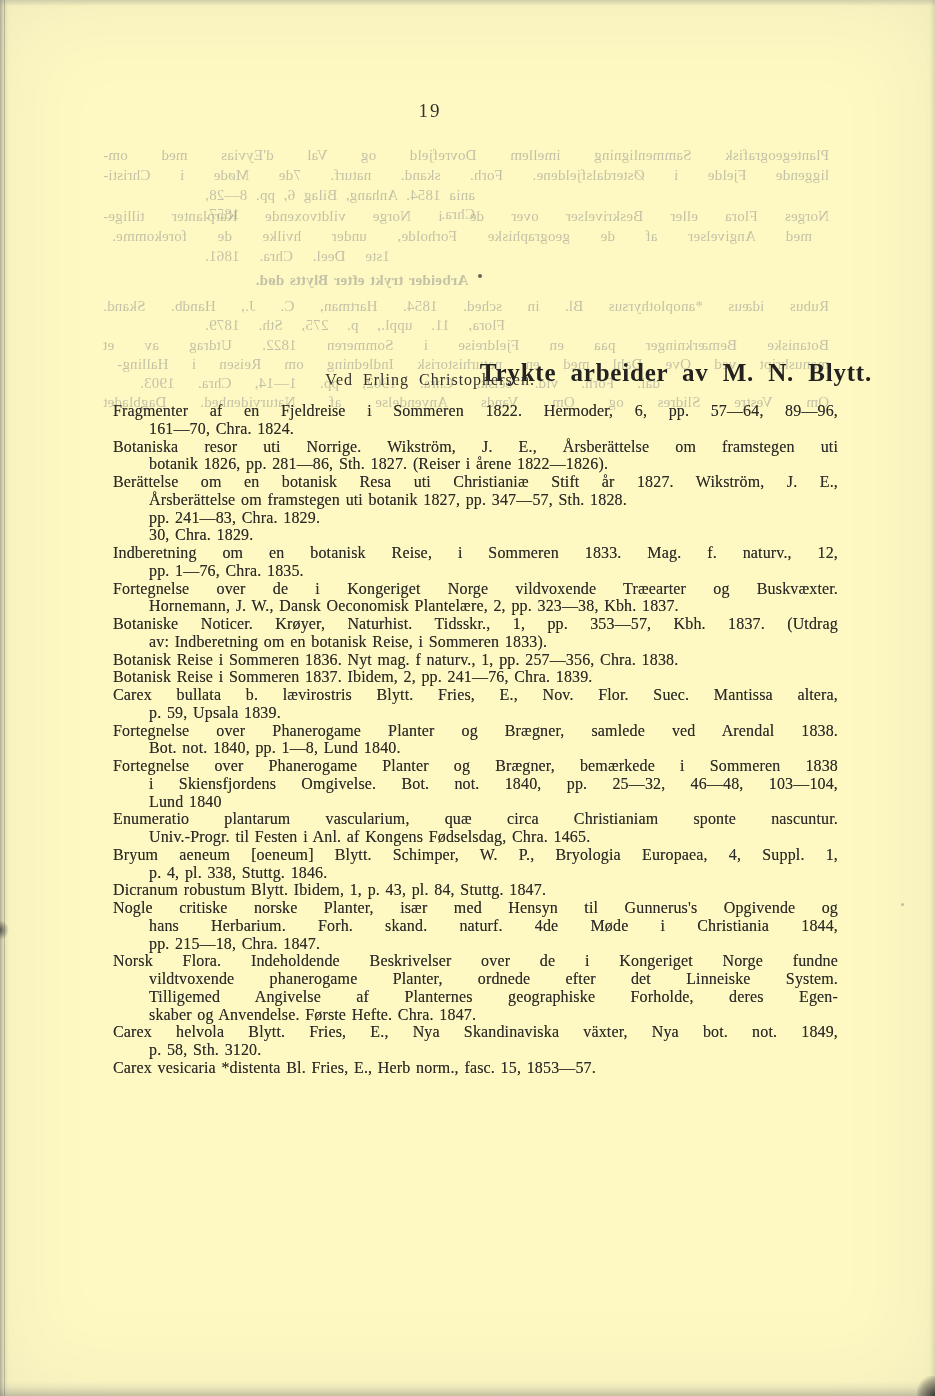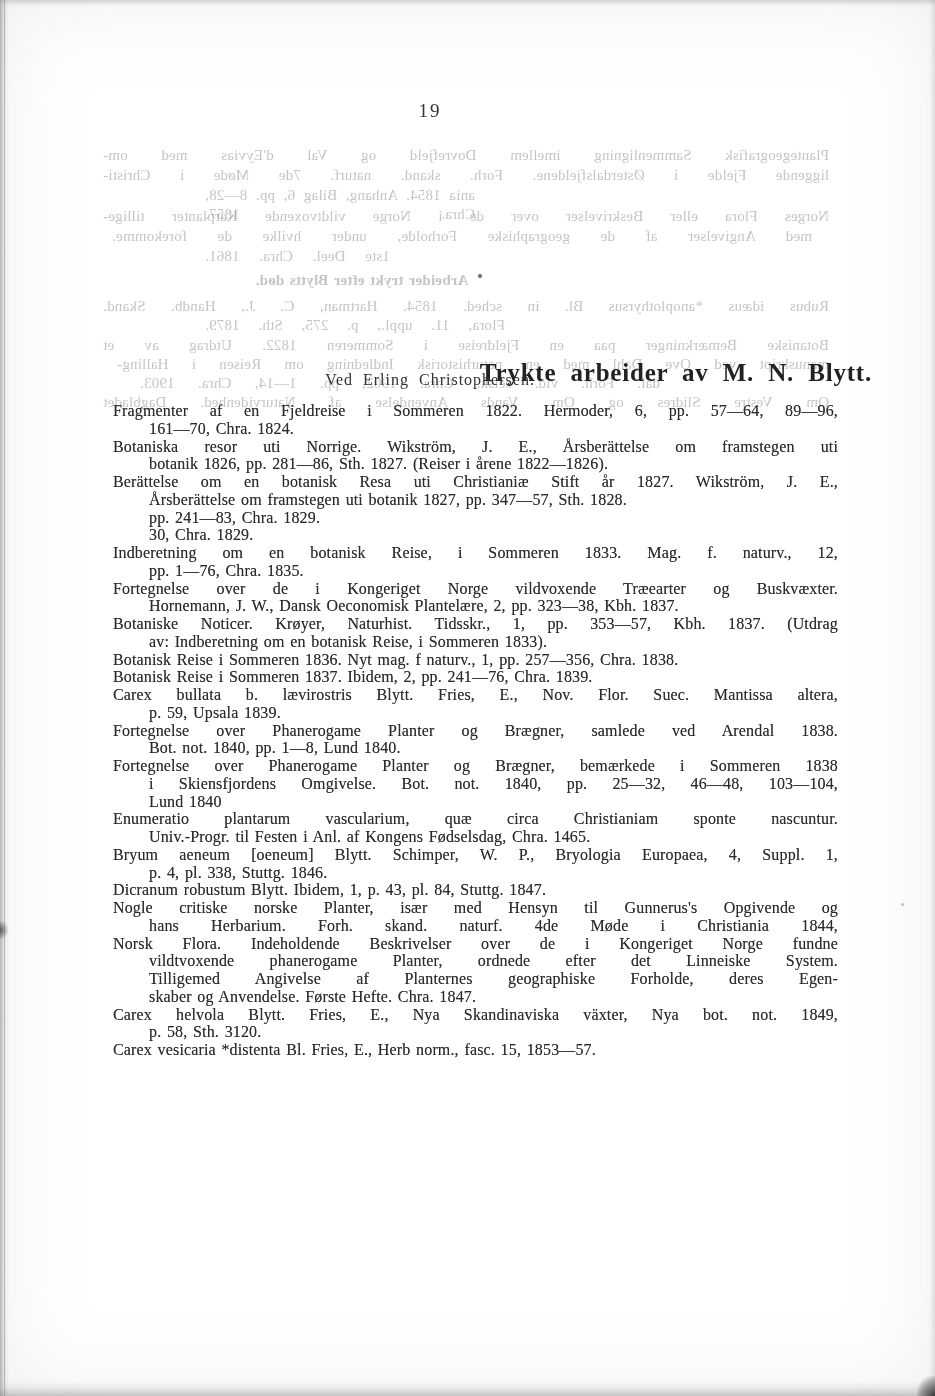--- a/index.html
+++ b/index.html
@@ -4,21 +4,21 @@
 <style>
   html,body{margin:0;padding:0;}
   body{
     width:935px;height:1396px;
     background:#d8d8d6;
     font-family:"Liberation Serif","DejaVu Serif",serif;
     position:relative;overflow:hidden;
   }
   .page{
     position:absolute;inset:0;
-    background:#ffffff;
+    background:#fef9c3;
     box-shadow:inset 0 0 90px rgba(125,125,120,.13), inset 0 0 10px rgba(125,125,120,.10);
     color:#2b2a28;
     text-decoration:underline;
   }
   
   .pagenum{
     position:absolute;top:100px;left:0;width:860px;
     text-align:center;font-size:19px;letter-spacing:2px;color:#35332f;
   }
   .title{
@@ -165,20 +165,21 @@
       <div>
         <div class="bline just">Bryum aeneum [oeneum] Blytt. Schimper, W. P., Bryologia Europaea, 4, Suppl. 1,</div>
         <div class="bline cont">p. 4, pl. 338, Stuttg. 1846.</div>
       </div>
       <div>
         <div class="bline">Dicranum robustum Blytt. Ibidem, 1, p. 43, pl. 84, Stuttg. 1847.</div>
       </div>
       <div>
         <div class="bline just">Nogle critiske norske Planter, især med Hensyn til Gunnerus's Opgivende og</div>
         <div class="bline cont just">hans Herbarium. Forh. skand. naturf. 4de Møde i Christiania 1844,</div>
+        <div class="bline cont">pp. 215—18, Chra. 1847.</div>
       </div>
       <div>
         <div class="bline just">Norsk Flora. Indeholdende Beskrivelser over de i Kongeriget Norge fundne</div>
         <div class="bline cont just">vildtvoxende phanerogame Planter, ordnede efter det Linneiske System.</div>
         <div class="bline cont just">Tilligemed Angivelse af Planternes geographiske Forholde, deres Egen-</div>
         <div class="bline cont">skaber og Anvendelse. Første Hefte. Chra. 1847.</div>
       </div>
       <div>
         <div class="bline just">Carex helvola Blytt. Fries, E., Nya Skandinaviska växter, Nya bot. not. 1849,</div>
         <div class="bline cont">p. 58, Sth. 3120.</div>

